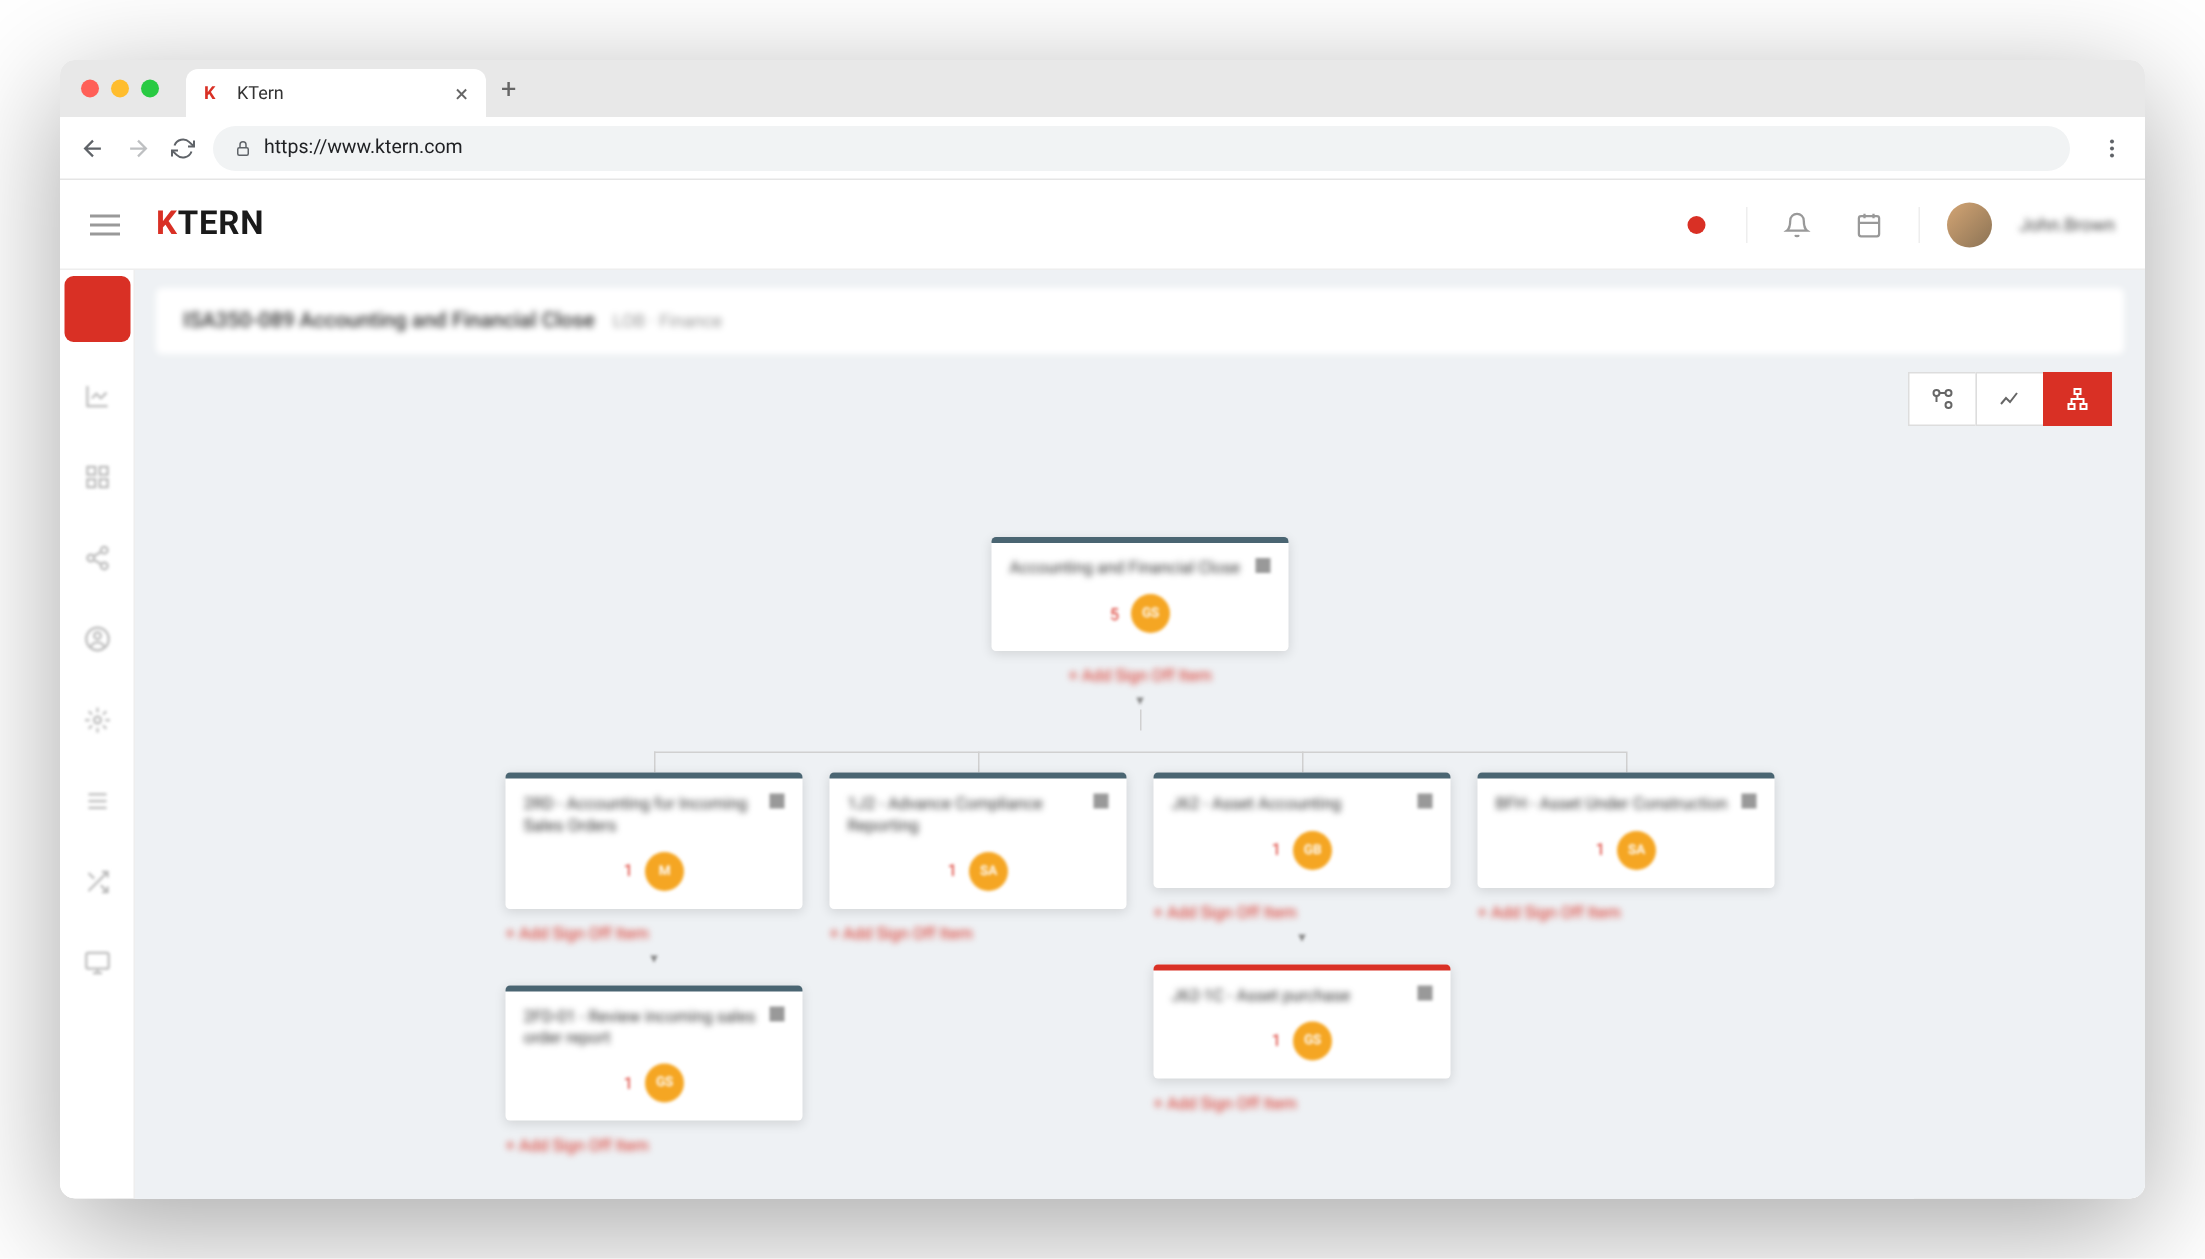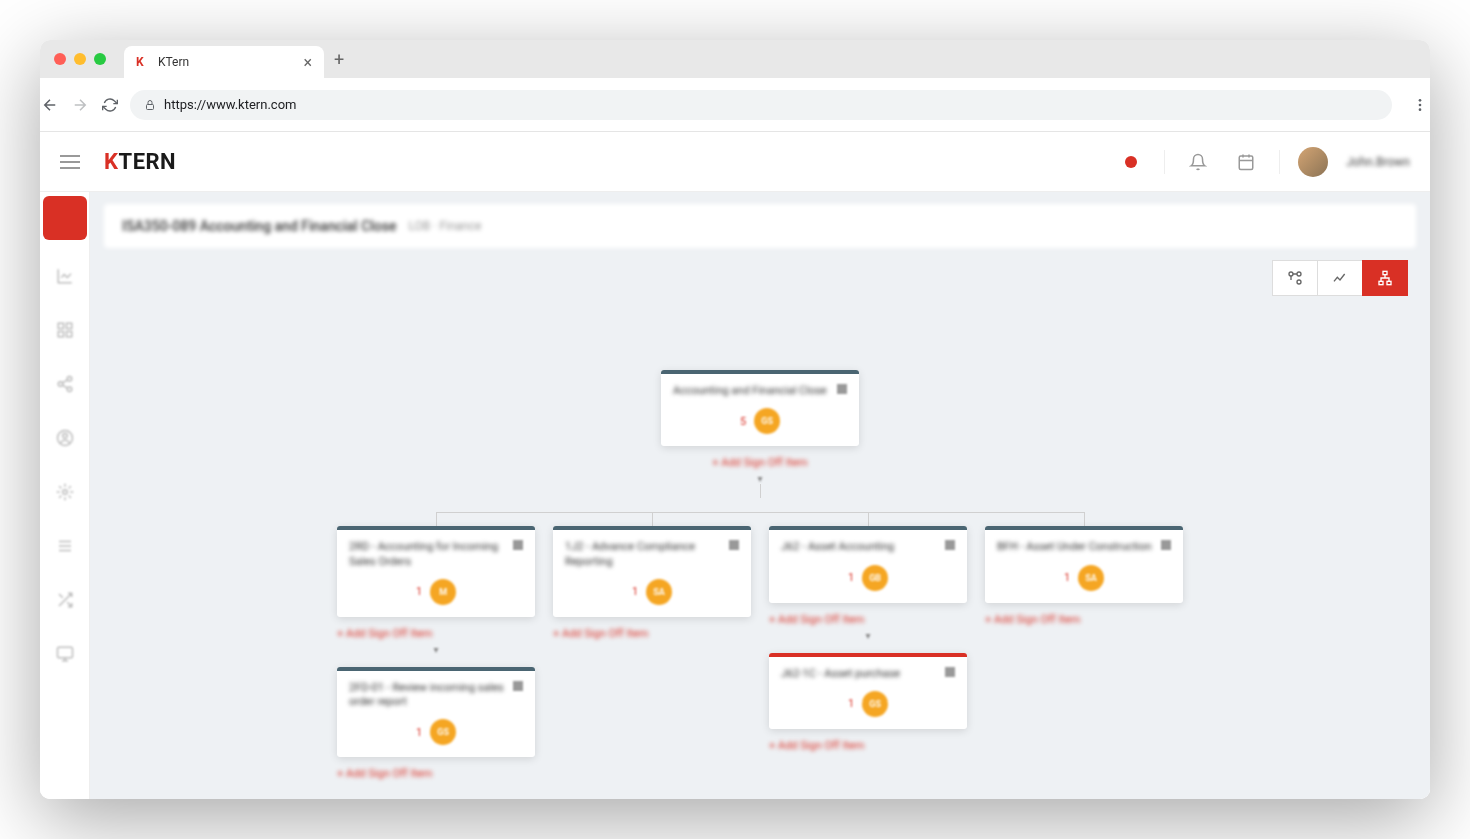--- a/index.html
+++ b/index.html
@@ -9,21 +9,21 @@
 .dots{display:flex;gap:8px;margin-right:18px;}
 .dot{width:12px;height:12px;border-radius:50%;}
 .dot.red{background:#ff5f57;}
 .dot.yellow{background:#ffbd2e;}
 .dot.green{background:#28ca42;}
 .tab{background:#fff;height:32px;border-radius:8px 8px 0 0;display:flex;align-items:center;padding:0 12px;gap:8px;margin-top:6px;min-width:200px;}
 .favicon{width:14px;height:14px;color:#d93025;font-weight:700;font-size:12px;}
 .tab-title{font-size:12px;color:#333;flex:1;}
 .tab-close{font-size:16px;color:#666;cursor:pointer;}
 .newtab{margin-left:10px;font-size:18px;color:#666;}
-.urlbar-row{height:54px;background:#fff;display:flex;align-items:center;padding:0 0;gap:10px;border-bottom:1px solid #e5e5e5;}
+.urlbar-row{height:42px;background:#fff;display:flex;align-items:center;padding:0 12px;gap:10px;border-bottom:1px solid #e5e5e5;}
 .nav-icon{width:20px;height:20px;display:flex;align-items:center;justify-content:center;color:#5f6368;}
 .urlbar{flex:1;height:30px;background:#f1f3f4;border-radius:15px;display:flex;align-items:center;padding:0 14px;gap:8px;font-size:13px;color:#202124;}
 .lock{width:12px;height:12px;}
 .menu-dots{margin-left:8px;}
 .app{flex:1;display:flex;flex-direction:column;background:#fff;overflow:hidden;}
 .app-header{height:60px;display:flex;align-items:center;padding:0 20px;border-bottom:1px solid #eee;}
 .hamburger{display:flex;flex-direction:column;gap:4px;margin-right:24px;cursor:pointer;}
 .hamburger span{width:20px;height:2px;background:#999;}
 .logo{font-size:22px;font-weight:700;color:#1a1a1a;letter-spacing:0.5px;}
 .logo .k{color:#d93025;}

